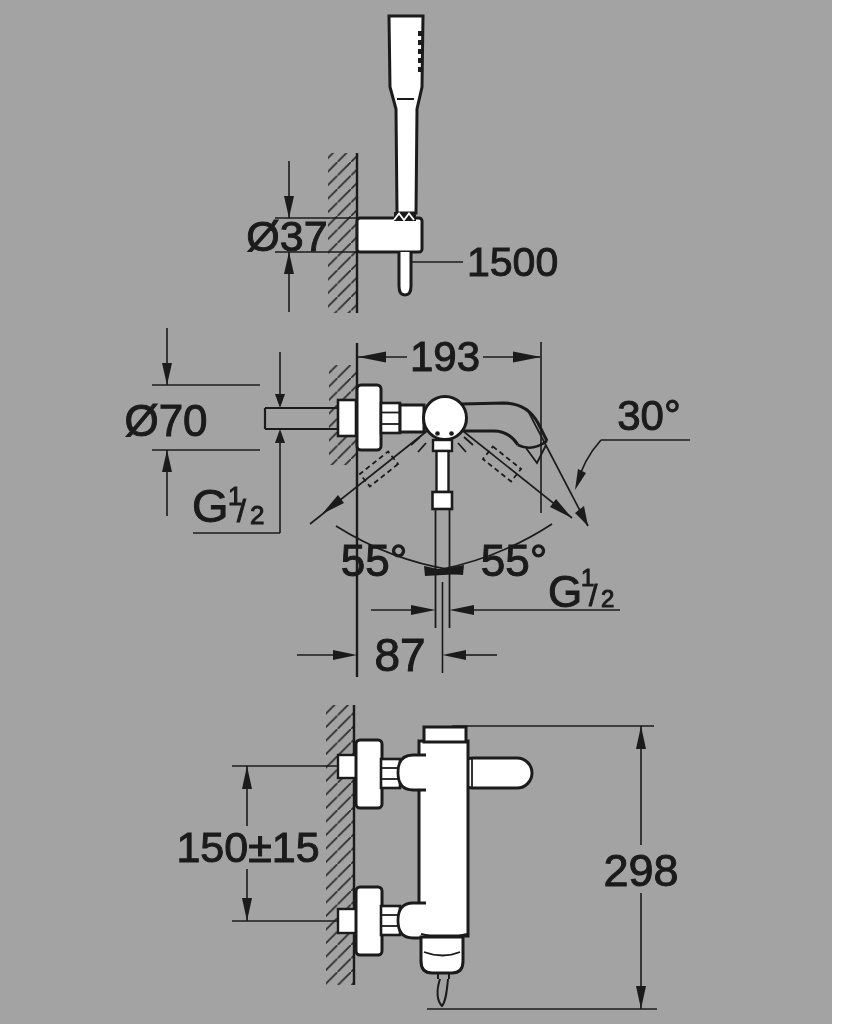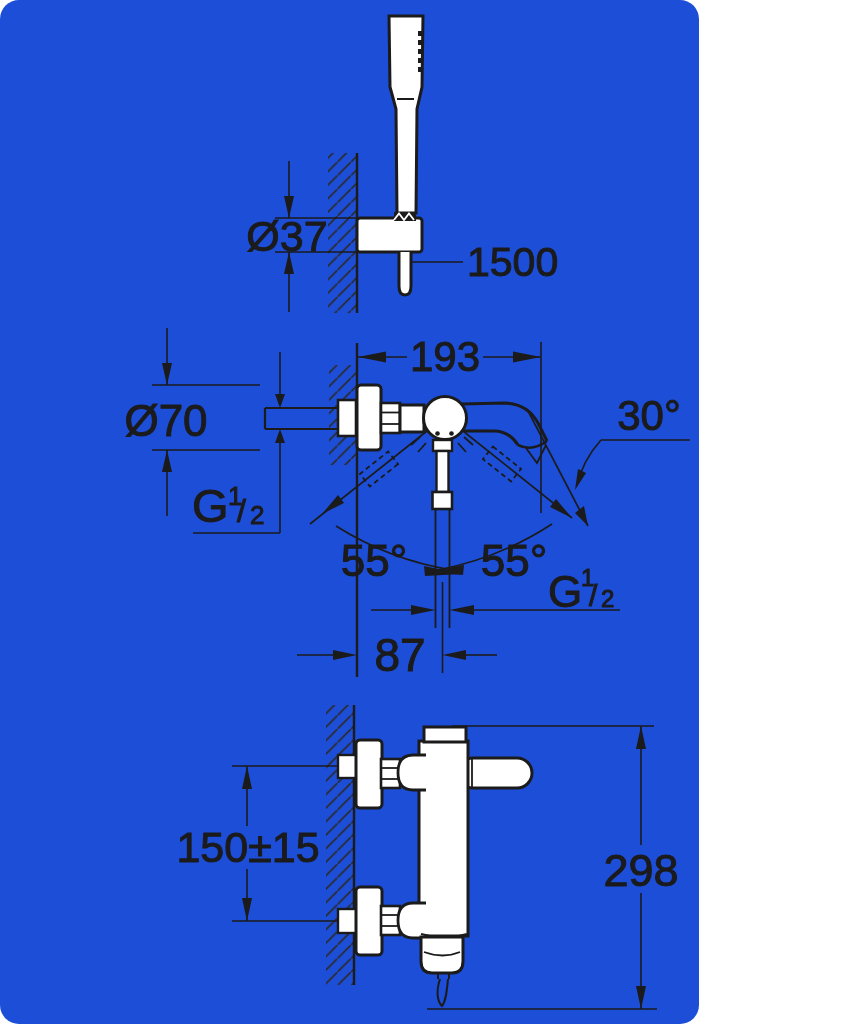--- a/index.html
+++ b/index.html
@@ -1,16 +1,16 @@
 <!DOCTYPE html>
 <html><head>
 <meta charset="utf-8">
 <style>
   html,body{margin:0;padding:0;background:#ffffff;}
-  .stage{position:relative;width:699px;height:1024px;background:#1d4ed8;overflow:hidden;border-radius:19px;}
+  .stage{position:relative;width:832px;height:1024px;background:#a3a3a3;overflow:hidden;}
   svg{display:block;}
   text{font-family:"Liberation Sans","DejaVu Sans",sans-serif;fill:#1b1b1b;}
 </style>
 </head>
 <body>
 
 <div class="stage">
 <svg width="854" height="1024" viewBox="0 0 854 1024">
   <defs>
     <pattern id="hatch" patternUnits="userSpaceOnUse" width="13.5" height="13.5">

